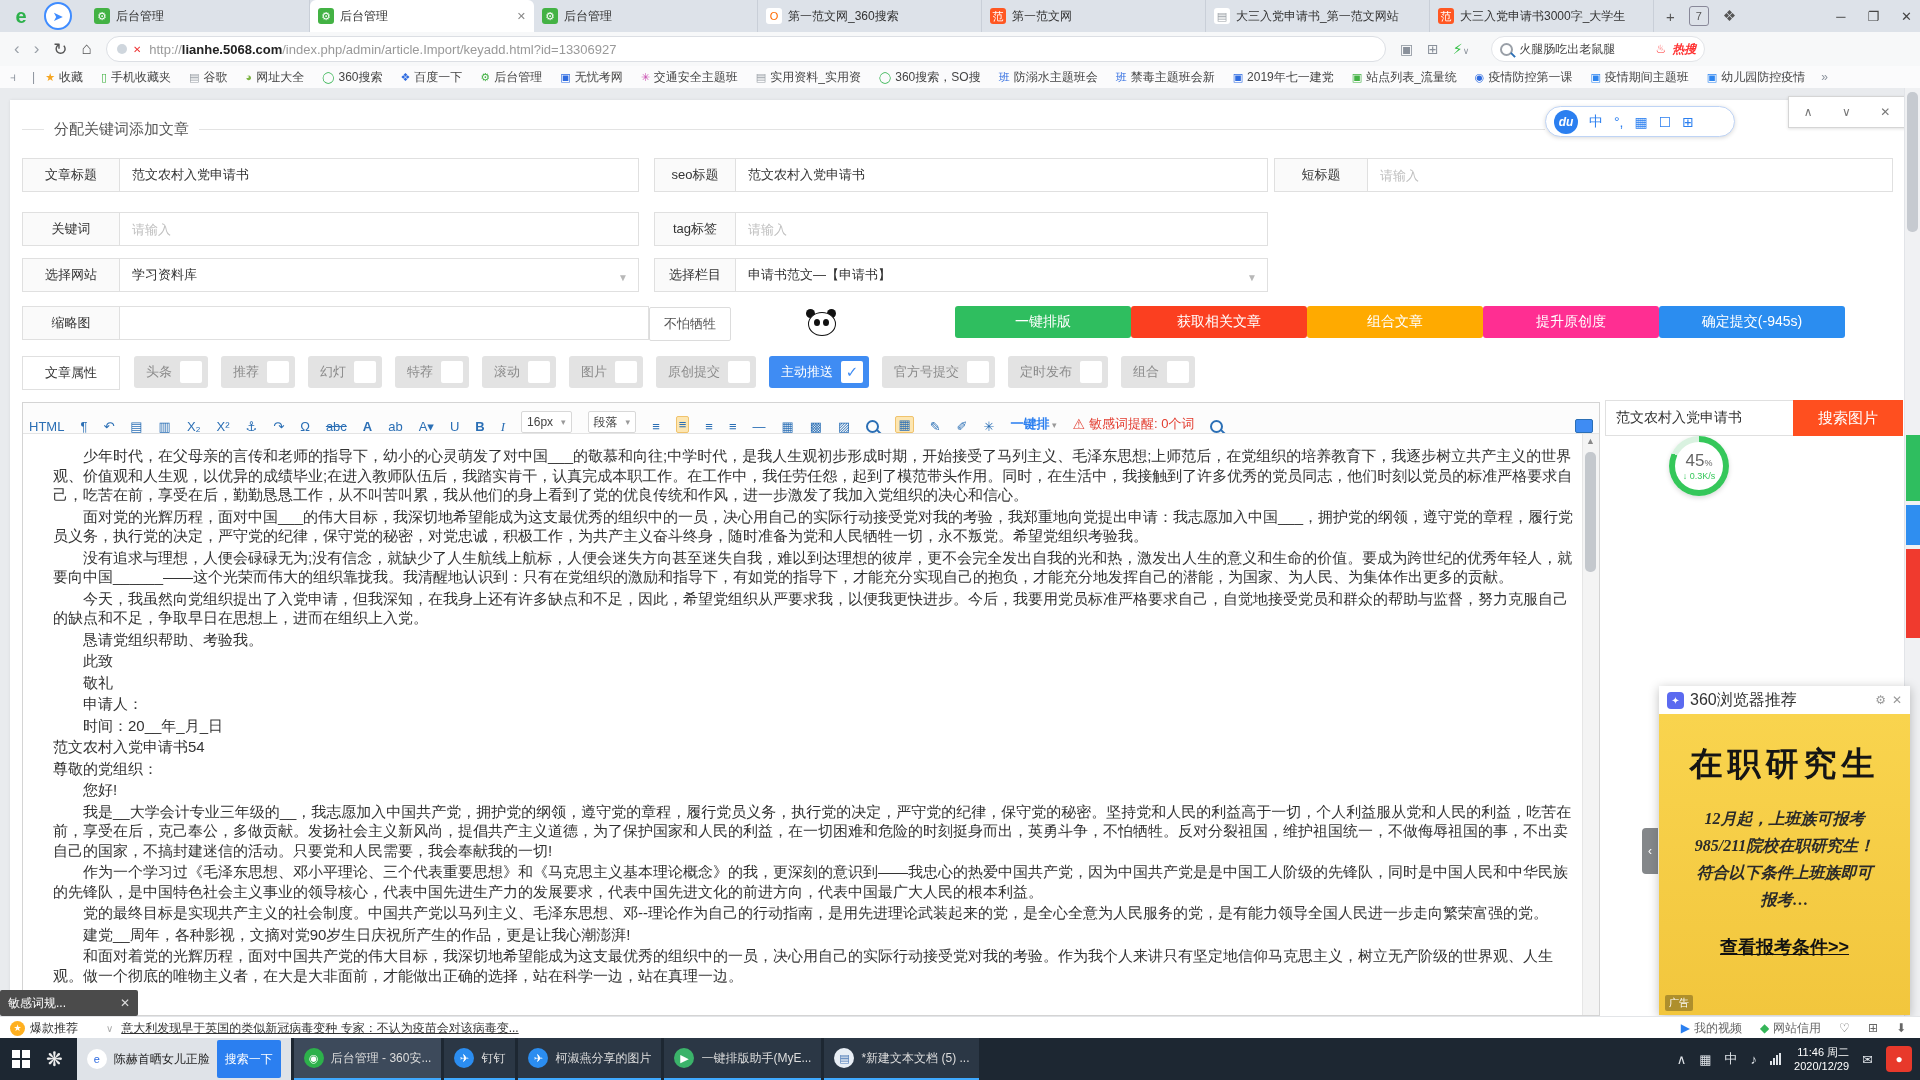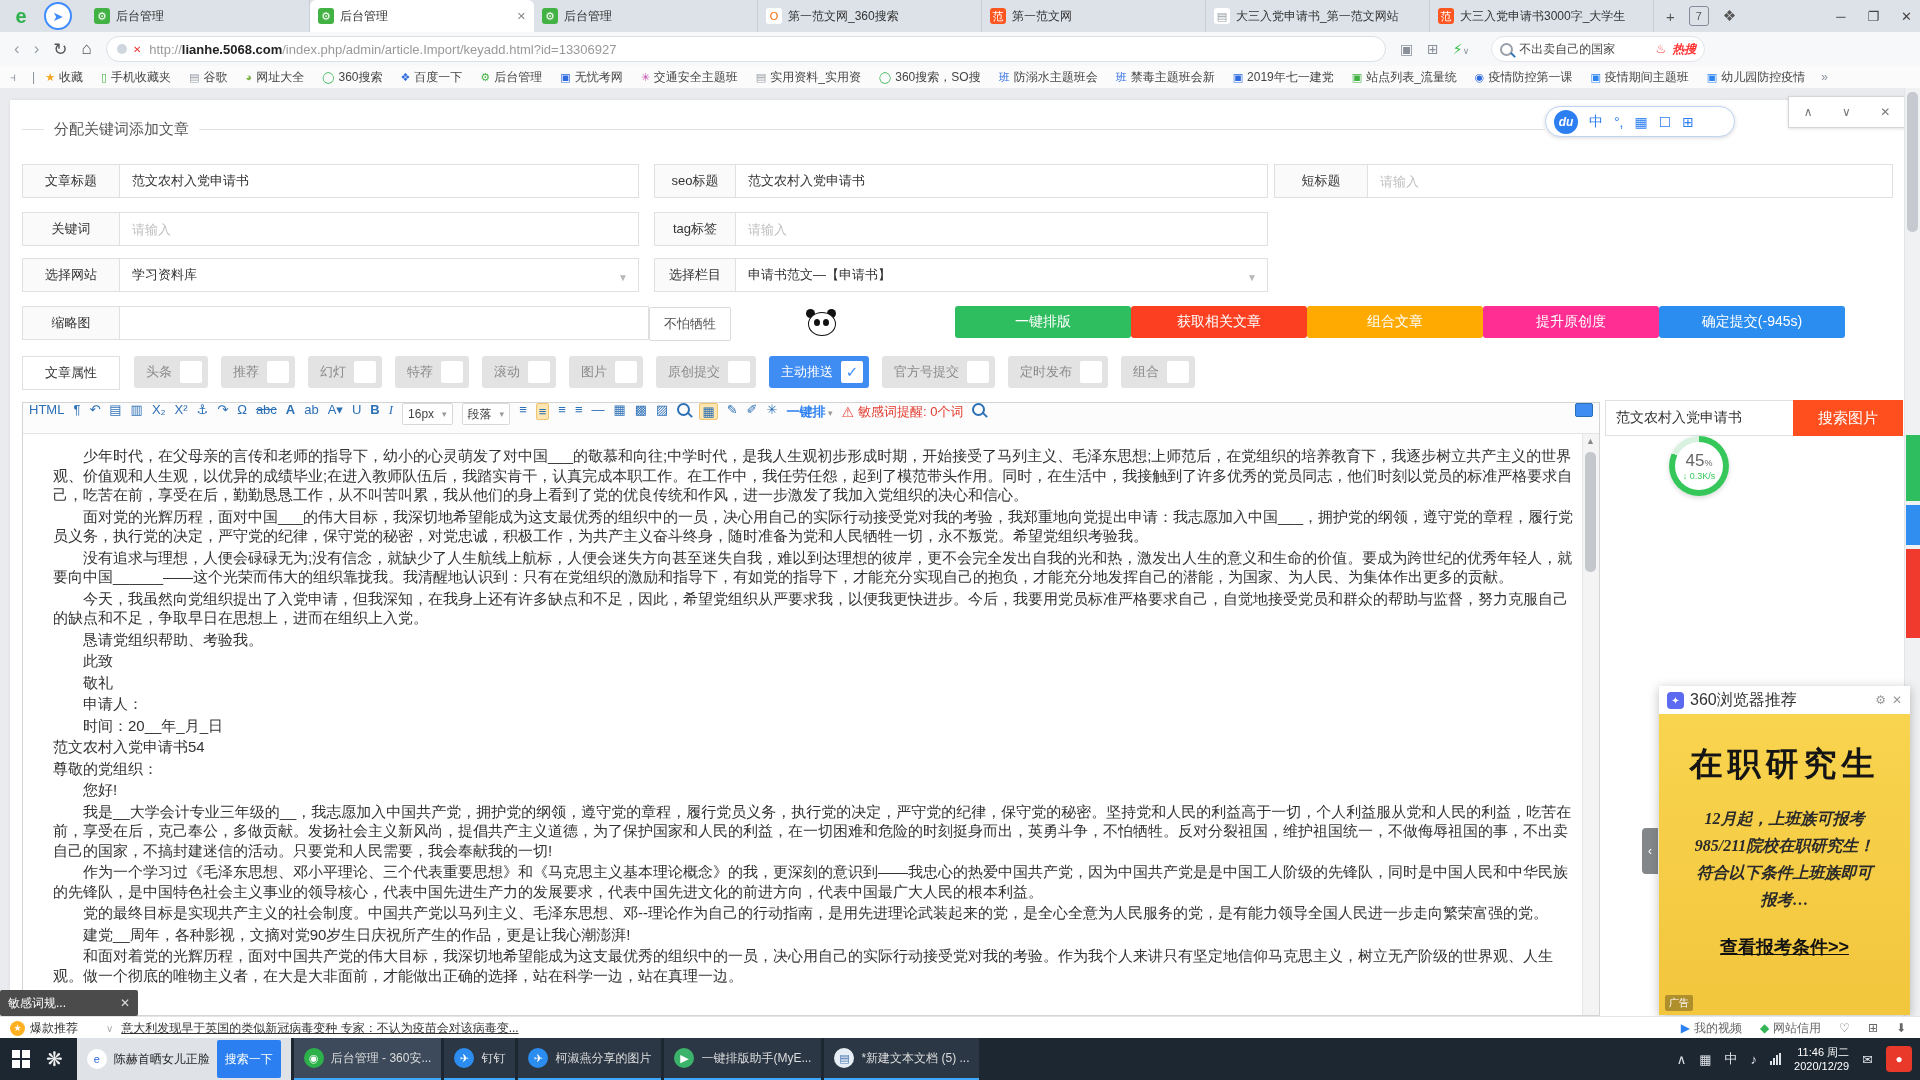--- a/index.html
+++ b/index.html
@@ -66,21 +66,21 @@
   .abtn{height:32px;border-radius:3px;color:#fff;font-size:14px;display:flex;align-items:center;justify-content:center;padding:0 10px;box-sizing:border-box;}
   
   .attrlabel{position:absolute;left:22px;top:0;width:98px;height:34px;border:1px solid #e0e0e0;box-sizing:border-box;display:flex;align-items:center;justify-content:center;background:#fff;}
   #attrs{position:absolute;left:134px;top:0;display:flex;gap:13px;}
   .pill{height:32px;background:#e3e3e3;border-radius:3px;display:flex;align-items:center;gap:8px;padding:0 6px 0 12px;font-size:13px;color:#8b8b8b;}
   .pbox{width:22px;height:22px;background:#fff;border-radius:2px;}
   .pill.on{background:#3f8cf3;color:#fff;}
   .pill.on .pbox{color:#3f8cf3;font-weight:bold;text-align:center;line-height:22px;font-size:15px;}
   
   .editor{position:absolute;left:22px;top:402px;width:1578px;height:614px;border:1px solid #d4d4d4;box-sizing:border-box;background:#fff;}
-  .etoolbar{height:30px;background:#fcfcfc;border-bottom:1px solid #e4e4e4;display:flex;align-items:flex-start;padding:0 6px;gap:9px;overflow:hidden;}
+  .etoolbar{height:30px;background:#fcfcfc;border-bottom:1px solid #e4e4e4;display:flex;align-items:flex-end;padding:0 6px;gap:16px;overflow:hidden;}
   .ti{color:#2b6fb5;font-size:13px;line-height:1;white-space:nowrap;}
   .ti.act{background:#fde6b1;border:1px solid #f0c36d;border-radius:2px;padding:1px 2px;}
   .ti.strike{text-decoration:line-through;}
   .ti.ul{}
   .ti.b{font-weight:bold;}
   .ti.i{font-style:italic;font-family:"Liberation Serif","DejaVu Serif",serif;}
   .tsel{height:20px;border:1px solid #d8d8d8;background:#fff;border-radius:2px;display:flex;align-items:center;gap:8px;padding:0 5px;font-size:12px;color:#444;}
   .tsel .c{color:#999;font-size:9px;}
   .magico{width:9px;height:9px;border:2px solid #2b6fb5;border-radius:50%;position:relative;display:inline-block;}
   .magico:after{content:'';position:absolute;width:6px;height:2px;background:#2b6fb5;right:-5px;bottom:-2px;transform:rotate(45deg);}
@@ -222,21 +222,21 @@
       <span class="lockx">✕</span>
       <span class="urltext"><span>http://</span><b>lianhe.5068.com</b><span>/index.php/admin/article.Import/keyadd.html?id=13306927</span></span>
     </div>
     <div class="afticons">
       <span>▣</span>
       <span>⊞</span>
       <span class="bolt"><span>⚡</span><span style="color:#8a919b;font-size:9px">∨</span></span>
     </div>
     <div class="hotbox">
       <span class="magico" style="border-color:#9aa0a8"></span>
-      <span style="flex:1">不出卖自己的国家</span>
+      <span style="flex:1">火腿肠吃出老鼠腿</span>
       <span class="hotflame">♨</span>
       <span class="hots">热搜</span>
     </div>
     <div class="farico" style="left:1808px">
       <span>⊞</span>
       <span><span>↺</span><span style="font-size:9px">⌄</span></span>
       <span>☰</span>
     </div>
   </div>
 
@@ -322,21 +322,21 @@
 
   <div class="graystrip"></div>
   <div class="card"></div>
 
   <div class="pghead">
     <span class="dash d1"></span>
     <span class="pgtitle">分配关键词添加文章</span>
     <span class="dash d2"></span>
   </div>
 
-  <div class="frow" style="left:0;top:164px;width:1731px">
+  <div class="frow" style="left:0;top:158px;width:1731px">
     <div class="fl" style="left:22px;width:98px">文章标题</div>
     <div class="fi" style="left:120px;width:519px"><input value="范文农村入党申请书" style=""></div>
     <div class="fl" style="left:654px;width:82px">seo标题</div>
     <div class="fi" style="left:736px;width:532px"><input value="范文农村入党申请书" style=""></div>
     <div class="fl" style="left:1274px;width:94px">短标题</div>
     <div class="fi" style="left:1368px;width:525px"><input placeholder="请输入" style=""></div>
   </div>
 
   <div class="frow" style="left:0;top:212px;width:1920px">
     <div class="fl" style="left:22px;width:98px">关键词</div>

